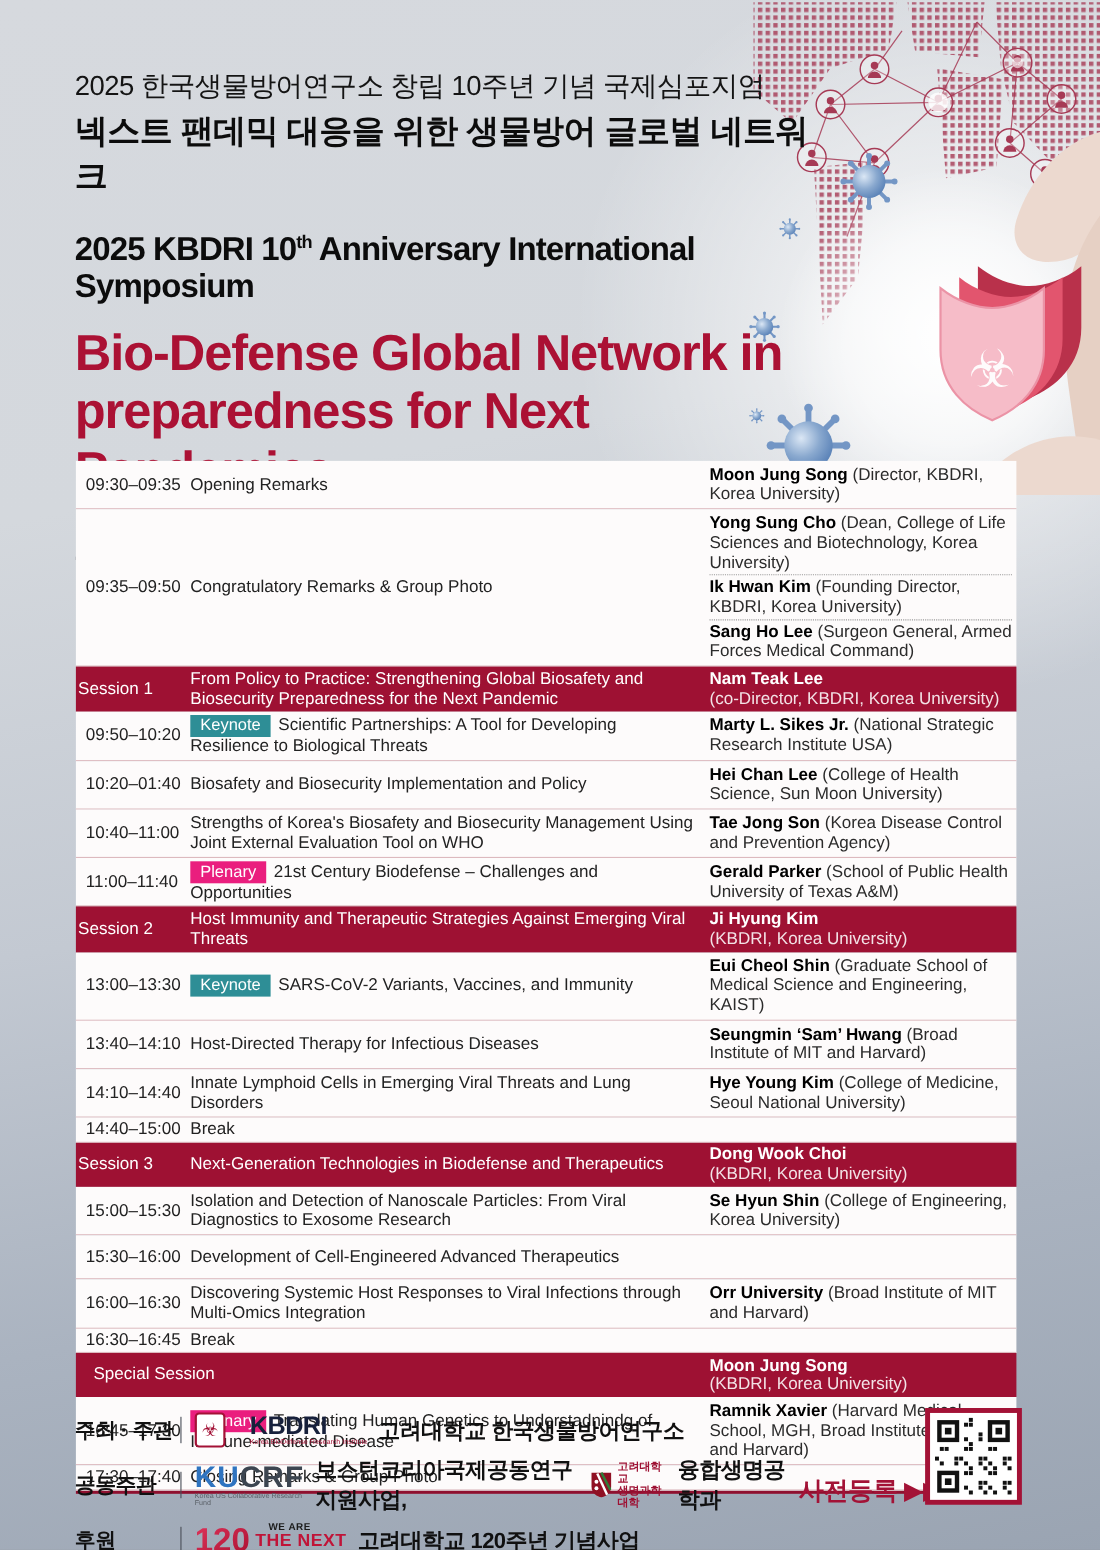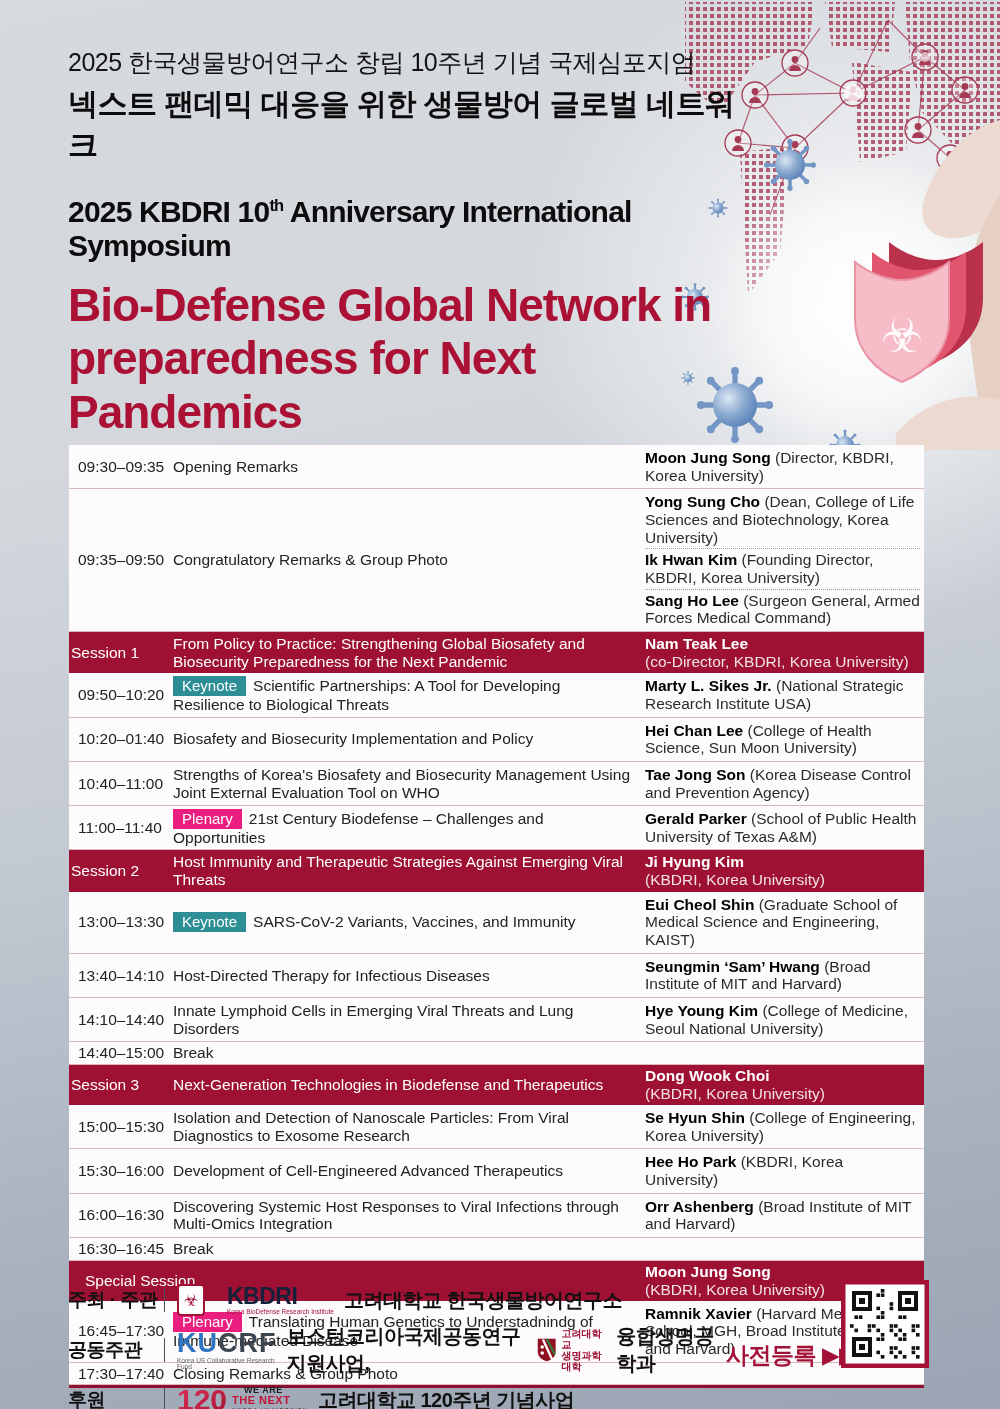--- a/index.html
+++ b/index.html
@@ -7,32 +7,32 @@
   body { font-family:"Liberation Sans","DejaVu Sans",sans-serif; }
   #poster {
     position:relative; width:1000px; height:1409px; margin:0 auto; overflow:hidden;
     background:
       radial-gradient(circle at 86% 21%, rgba(255,255,255,.85) 0%, rgba(255,255,255,0) 24%),
       linear-gradient(170deg,#d6d9de 0%, #d4d8dd 30%, #c3c9d2 55%, #aab3c0 78%, #9aa4b2 100%);
   }
   
   #hero { position:absolute; left:640px; top:0; width:360px; height:450px; }
   
-  #head { position:absolute; left:68px; top:0; width:680px; z-index:2; }
+  #head { position:absolute; left:68px; top:15px; width:680px; z-index:2; }
   .k1 { margin-top:46px; font-size:25px; font-weight:400; color:#141414; letter-spacing:-0.5px; }
   .k2 { margin-top:5px;  font-size:30px; font-weight:800; color:#0c0c0c; letter-spacing:-0.5px; }
   .sym { margin-top:29px; font-size:30px; font-weight:700; color:#0c0c0c; letter-spacing:-0.8px; }
   .sym sup { font-size:55%; vertical-align:super; }
   .big-title { margin-top:16px; font-size:46px; font-weight:800; color:var(--title-red); line-height:1.16; letter-spacing:-1px; }
   .date-line { margin-top:20px; font-size:30px; font-weight:600; color:#111; letter-spacing:-0.5px;}
   .date-line .num { font-size:40px; font-weight:800; color:var(--title-red); }
   .venue { margin-top:5px; font-size:29px; font-weight:600; color:#111; letter-spacing:-0.5px;}
   .reg { margin-top:10px; font-size:21px; font-weight:400; color:#1a1a1a; }
   
-  #schedule { position:absolute; left:69px; top:445px; width:855px; z-index:2;
+  #schedule { position:absolute; left:69px; top:419px; width:855px; z-index:2;
               border-bottom:3px solid #8f102f; font-size:15.5px; line-height:1.14; color:#222; }
   .row { display:flex; align-items:center; background:#fdfbfb; border-bottom:1.5px solid #dcb9be; }
   .row.session { background:var(--session-bg); border-bottom:none; color:#fff; min-height:40px; }
   .row.item { min-height:40px; }
   .row.item.compact { min-height:20px; }
   .c-time { flex:0 0 102px; padding:2px 2px 2px 9px; }
   .c-title { flex:1 1 auto; padding:2px 8px 2px 2px; }
   .c-spk { flex:0 0 283px; padding:2px 4px 2px 4px; align-self:stretch; display:flex; flex-direction:column; justify-content:center; }
   .spk { padding:2px 0; color:#2b2b2b; }
   .spk + .spk { border-top:1px dotted #9a9a9a; }
@@ -61,21 +61,21 @@
   .kucrf-stack { display:flex; flex-direction:column; line-height:1; }
   .kucrf-word { font-size:27px; font-weight:700; letter-spacing:1px; }
   .kucrf-word .blue { color:#2f74c0; } .kucrf-word .dark { color:#3c4550; }
   .kucrf-sub { font-size:6.5px; color:#5b6168; margin-top:1px; }
   .crest { margin-left:14px; }
   .crest-stack { margin-left:5px; display:flex; flex-direction:column; line-height:1.1; }
   .crest-l { font-size:10px; font-weight:800; color:#9e1133; }
   .ku120-stack { display:flex; align-items:center; }
   .ku120-txt { display:flex; flex-direction:column; line-height:1; margin-left:3px; }
   .ku120-l1 { font-size:9px;  font-weight:800; color:#1c1c1c; letter-spacing:.5px;margin-left:12px;}
-  .ku120-l2 { font-size:11px; font-weight:800; color:#c01438; letter-spacing:.5px;}
+  .ku120-l2 { font-size:16px; font-weight:800; color:#c01438; letter-spacing:.5px;}
   .ku120-l3 { font-size:5.5px; color:#333; letter-spacing:1.4px; margin-top:2px;}
   #register { position:absolute; left:726px; top:1340px; font-size:23px; font-weight:800; color:var(--accent); z-index:2; letter-spacing:-0.5px;}
   #qr { position:absolute; left:841px; top:1280px; z-index:2; }
 </style>
 </head>
 <body>
 
 <div id="poster">
 
   <svg id="hero" viewBox="0 0 360 450" aria-hidden="true">
@@ -306,29 +306,26 @@
       <div class="row item">
         <div class="c-time">15:00–15:30</div>
         <div class="c-title">Isolation and Detection of Nanoscale Particles: From Viral Diagnostics to Exosome Research</div>
         <div class="c-spk">
           <div class="spk"><b>Se Hyun Shin </b>(College of Engineering, Korea University)</div>
         </div>
       </div>
       <div class="row item">
         <div class="c-time">15:30–16:00</div>
         <div class="c-title">Development of Cell-Engineered Advanced Therapeutics</div>
-        <div class="c-spk">
-          <div class="spk"><b>Hee Ho Park </b>(KBDRI, Korea University)</div>
-        </div>
       </div>
       <div class="row item">
         <div class="c-time">16:00–16:30</div>
         <div class="c-title">Discovering Systemic Host Responses to Viral Infections through Multi-Omics Integration</div>
         <div class="c-spk">
-          <div class="spk"><b>Orr Ashenberg </b>(Broad Institute of MIT and Harvard)</div>
+          <div class="spk"><b>Orr University </b>(Broad Institute of MIT and Harvard)</div>
         </div>
       </div>
       <div class="row item compact">
         <div class="c-time">16:30–16:45</div>
         <div class="c-title">Break</div>
         <div class="c-spk"></div>
       </div>
       <div class="row session wide">
         <div class="s-label">Special Session</div>
         <div class="s-title"></div>

